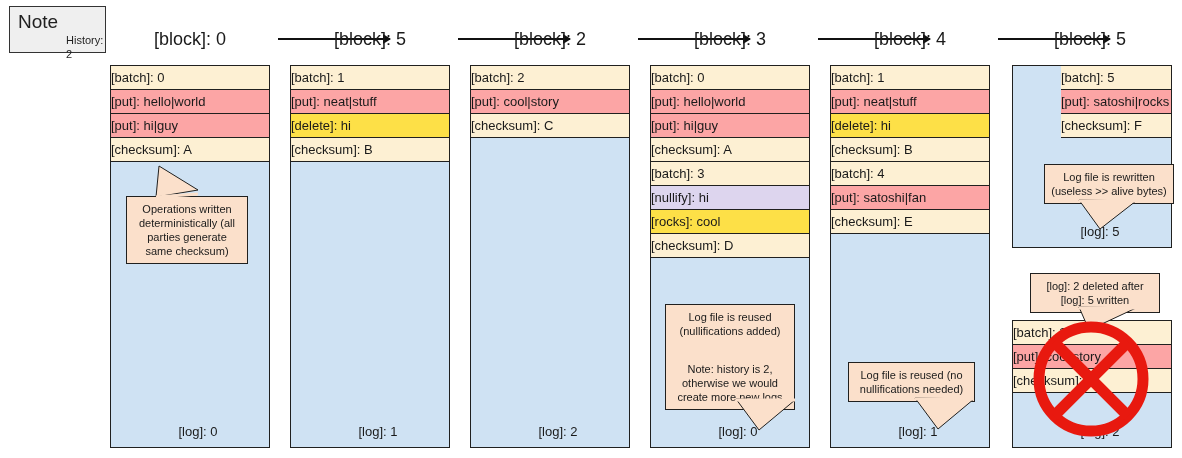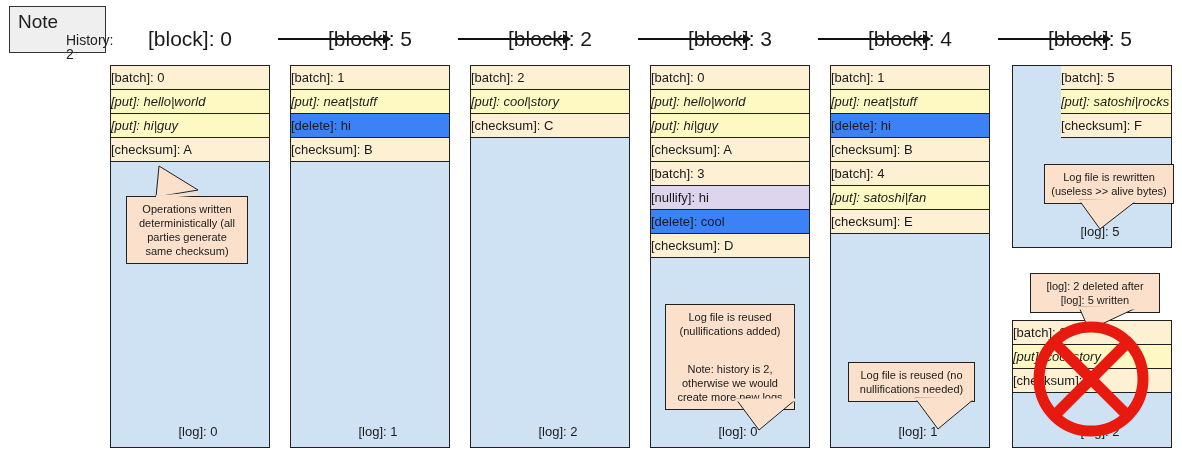--- a/index.html
+++ b/index.html
@@ -14,28 +14,28 @@
   #stage{position:absolute;left:0;top:0;width:1182px;height:458px;}
 
   
   .title-box{
     position:absolute;left:9px;top:6px;width:97px;height:47px;
     background:#efefef;border:1px solid #333;
     box-sizing:border-box;
     padding:4px 0 0 8px;
   }
   .title-main{font-size:19px;line-height:22px;color:#1f1f1f;}
-  .title-sub{font-size:14px;line-height:14px;color:#1f1f1f;padding-left:48px;}
+  .title-sub{font-size:11px;line-height:14px;color:#1f1f1f;padding-left:48px;}
 
   
   .flow{position:absolute;left:110px;top:25px;width:1064px;height:28px;}
   .flow-item{
     position:absolute;top:0;height:28px;
     display:flex;align-items:center;justify-content:center;
-    font-size:21px;color:#1a1a1a;white-space:nowrap;
+    font-size:18px;color:#1a1a1a;white-space:nowrap;
   }
   .arrow{
     position:absolute;top:13px;height:2px;background:#111;
   }
   .arrow:after{
     content:"";position:absolute;right:-1px;top:-4px;
     width:0;height:0;border-left:8px solid #111;
     border-top:5px solid transparent;border-bottom:5px solid transparent;
   }
 
@@ -47,22 +47,22 @@
   }
   .rows{position:relative;}
   .row{
     height:24px;line-height:23px;
     border-bottom:1px solid #20201f;
     box-sizing:border-box;
     text-align:left;font-size:13px;color:#1a1a1a;
     white-space:nowrap;overflow:hidden;
   }
   .row.batch,.row.checksum{background:#fdf0d3;}
-  .row.put{background:#fef9c3;font-style:italic;}
-  .row.delete{background:#3b82f6;}
+  .row.put{background:#fca5a5;}
+  .row.delete{background:#fde047;}
   .row.nullify{background:#ddd5ee;}
 
   .log-label{
     position:absolute;left:0;right:0;bottom:8px;
     text-align:center;font-size:13px;color:#1a1a1a;margin-left:16px;
   }
 
   
   .callout{
     position:absolute;
@@ -154,21 +154,21 @@
 
   <div class="col" style="left:650px;">
     <div class="logbox" style="height:383px;">
       <div class="rows">
         <div class="row batch">[batch]: 0</div>
         <div class="row put">[put]: hello|world</div>
         <div class="row put">[put]: hi|guy</div>
         <div class="row checksum">[checksum]: A</div>
         <div class="row batch">[batch]: 3</div>
         <div class="row nullify">[nullify]: hi</div>
-        <div class="row delete">[delete]: cool</div>
+        <div class="row delete">[rocks]: cool</div>
         <div class="row checksum">[checksum]: D</div>
       </div>
       <div class="log-label">[log]: 0</div>
     </div>
     <div class="callout" style="left:15px;top:239px;width:130px;">
       <p>Log file is reused (nullifications added)</p>
       <p>Note: history is 2, otherwise we would create more new logs</p>
     </div>
 
     <div class="tail" style="left:85px;top:334px;">

